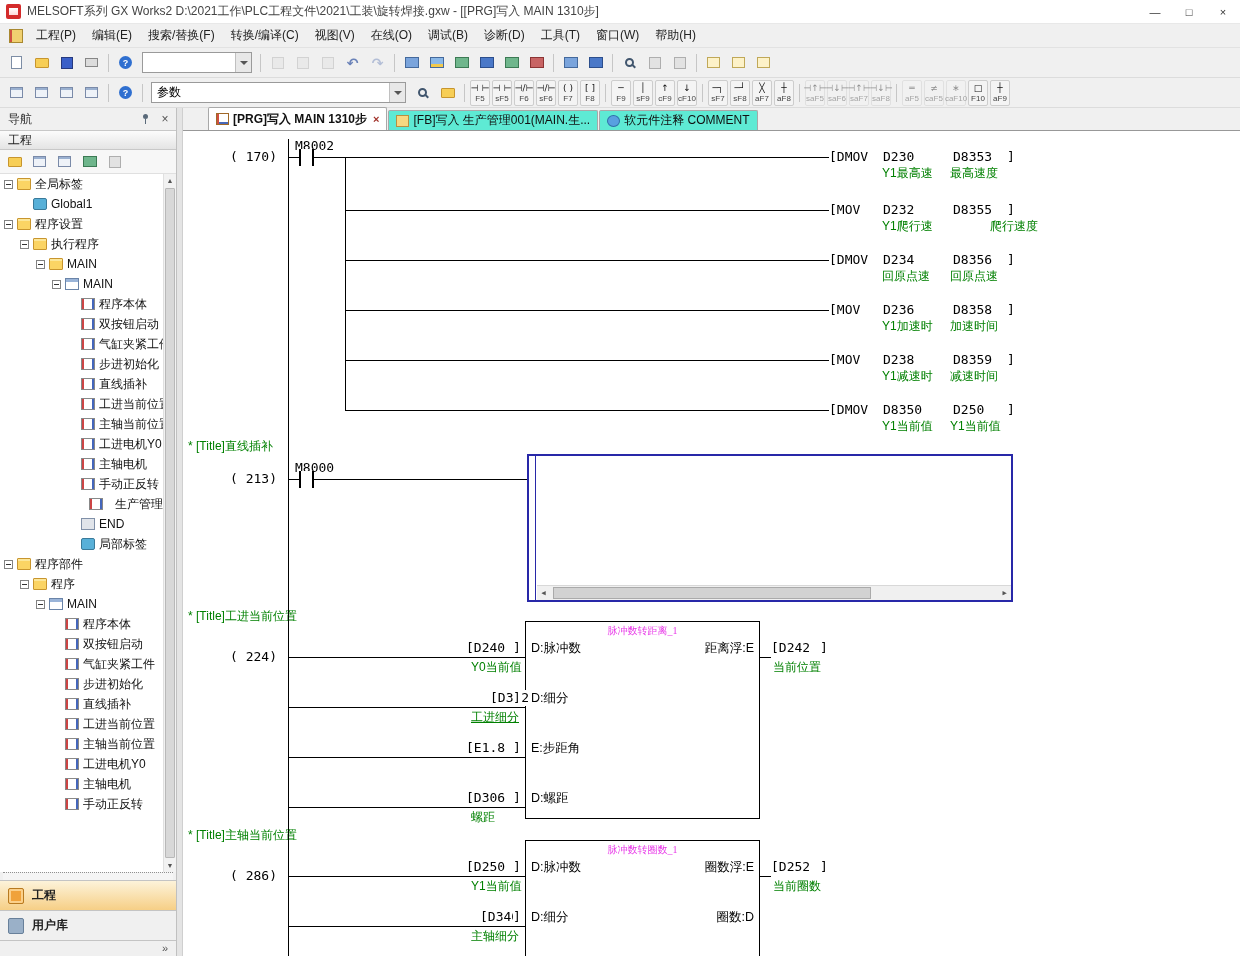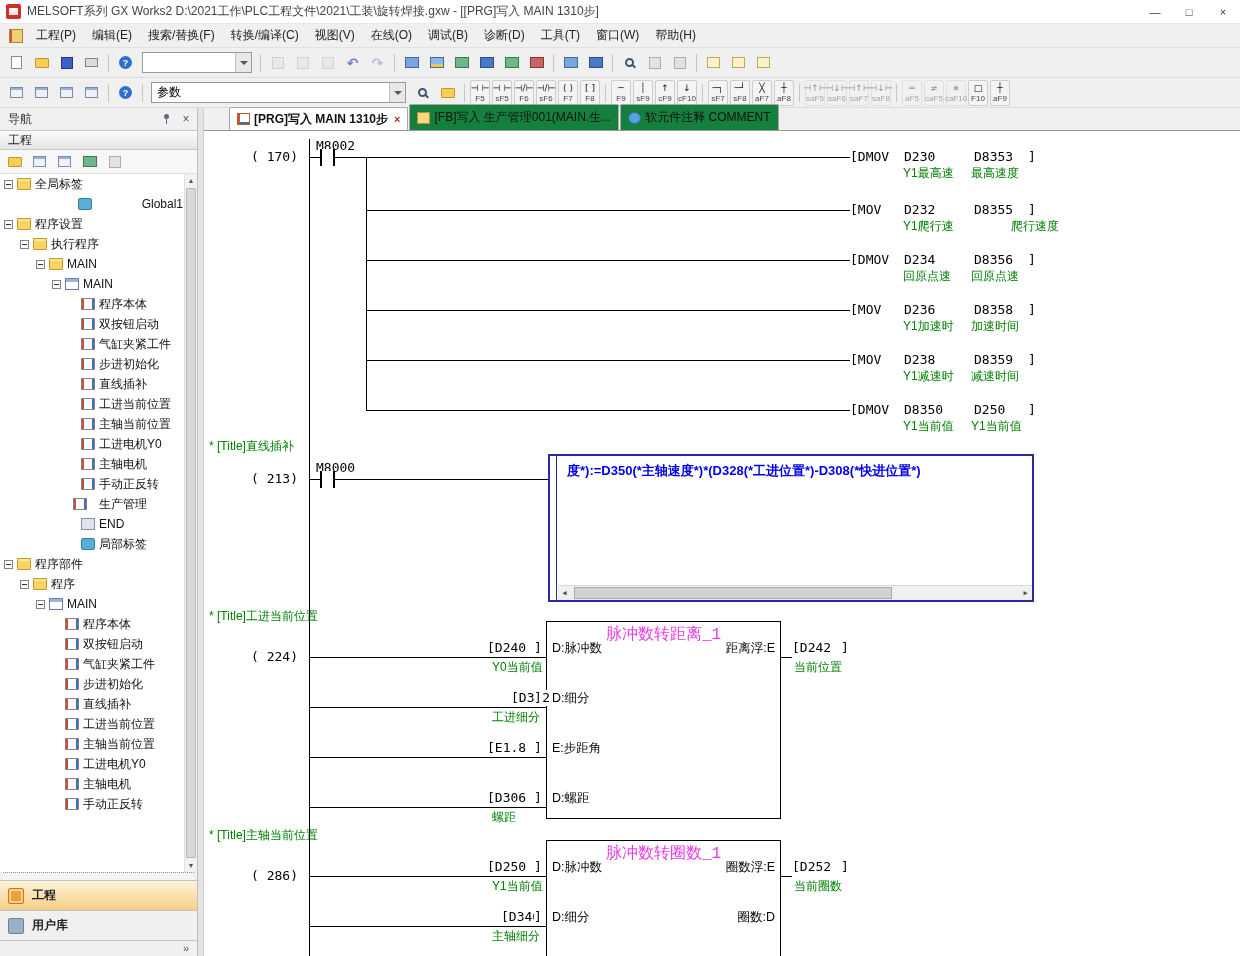--- a/index.html
+++ b/index.html
@@ -44,21 +44,21 @@
 .combo-text{font-size:12px;padding:0 5px;flex:1;white-space:nowrap;overflow:hidden}
 .combo-arr{width:16px;height:100%;background:#e8e8e8;border-left:1px solid #c0c0c0;position:relative;flex:none}
 .combo-arr::after{content:"";position:absolute;left:4px;top:8px;border:4px solid transparent;border-top-color:#555}
 .combo-sm{width:110px}.combo-lg{width:255px}
 .lb{width:20px;height:26px;display:flex;flex-direction:column;align-items:center;justify-content:center;margin:0 1px;background:#f4f4f4;border:1px solid #cdcdcd;border-radius:2px}
 .lb .sym{font-size:9px;line-height:11px;color:#111;font-family:"DejaVu Sans",sans-serif;white-space:nowrap}
 .lb .key{font-size:8px;line-height:9px;color:#444}
 .lb.disabled{opacity:.45}
 
 .content{flex:1;display:flex;min-height:0}
-.nav{width:198px;background:#f0f0f0;display:flex;flex-direction:column;flex:none;border-right:1px solid #c0c0c0}
+.nav{width:177px;background:#f0f0f0;display:flex;flex-direction:column;flex:none;border-right:1px solid #c0c0c0}
 .nav-header{height:22px;display:flex;align-items:center;padding:0 4px 0 8px;flex:none}
 .nav-title{font-size:12px;color:#333;flex:1}
 .pin-icon{width:12px;height:12px;position:relative;margin-right:6px}
 .pin-icon::before{content:"";position:absolute;left:3px;top:1px;width:5px;height:5px;background:#5a6a7a;border-radius:50%}
 .pin-icon::after{content:"";position:absolute;left:5px;top:6px;width:1px;height:5px;background:#5a6a7a}
 .nav-close{font-size:12px;color:#555;width:14px;text-align:center}
 .nav-section{height:20px;background:linear-gradient(#fcfcfc,#e4e4e4);border-top:1px solid #c8c8c8;border-bottom:1px solid #c8c8c8;font-size:12px;color:#222;display:flex;align-items:center;padding-left:8px;flex:none}
 .tree-toolbar{height:24px;background:#f7f7f7;border-bottom:1px solid #e0e0e0;display:flex;align-items:center;padding:0 2px;flex:none}
 .tree{flex:1;background:#fff;position:relative;overflow:hidden;min-height:0}
 .tree-row{height:20px;display:flex;align-items:center;padding-right:14px}
@@ -81,41 +81,41 @@
 .bi{width:16px;height:16px;margin-right:8px;flex:none;border-radius:2px}
 .bi-project{background:#f0a23a;border:1px solid #b87a20;box-shadow:inset 0 0 0 2px #fbd08a}
 .bi-userlib{background:#9ab0c8;border:1px solid #68809a}
 .bi-connect{background:#68b8c8;border:1px solid #3a8898}
 .bl{font-size:12px;font-weight:bold;color:#222}
 .nav-chevron{height:16px;border-top:1px solid #c4c4c4;font-size:11px;color:#555;text-align:right;padding-right:8px;line-height:15px;flex:none}
 .splitter{width:6px;background:#e4e4e4;flex:none;border-right:1px solid #cfcfcf}
 
 .editor{flex:1;display:flex;flex-direction:column;min-width:0;background:#fff}
 .tabbar{height:23px;background:#f0f0f0;border-bottom:1px solid #989898;display:flex;align-items:flex-end;padding-left:25px;flex:none}
-.tab{height:26px;display:flex;align-items:center;padding:0 7px;font-size:12px;color:#333;background:#15803d;border:1px solid #a8a8a8;border-bottom:none;margin-right:1px;border-radius:2px 2px 0 0;white-space:nowrap}
+.tab{height:20px;display:flex;align-items:center;padding:0 7px;font-size:12px;color:#333;background:#5eead4;border:1px solid #a8a8a8;border-bottom:none;margin-right:1px;border-radius:2px 2px 0 0;white-space:nowrap}
 .tab.active{height:23px;background:#fff;font-weight:bold}
 .tab-ic{width:13px;height:12px;margin-right:4px;flex:none}
 .ti-prg{background:#fff;border:1px solid #a06828;box-shadow:inset 2px 0 0 #d05040,inset 0 -2px 0 #4868b8}
 .ti-fb{background:#f8d880;border:1px solid #b89040}
 .ti-comment{background:#58a0e0;border:1px solid #3070a8;border-radius:50%}
 .tab-close{margin-left:6px;color:#a03028;font-weight:bold;font-size:11px}
 
 .ladder{flex:1;position:relative;overflow:hidden;background:#fff;min-height:0;font-family:"DejaVu Sans Mono",monospace}
 .hline{position:absolute;height:1px;background:#000;z-index:1}
 .vline{position:absolute;width:1px;background:#000;z-index:1}
 .contact{position:absolute;width:15px;height:17px;background:#fff;border-left:2px solid #000;border-right:2px solid #000;z-index:5}
 .dev{position:absolute;font-family:"DejaVu Sans Mono",monospace;font-size:13px;line-height:16px;background:#fff;white-space:pre;z-index:4;color:#000}
 .dev.nobg{background:transparent}
 .ob::before{content:"["}
 .cb::before{content:"]"}
 .lblg{position:absolute;font-family:"Liberation Sans","DejaVu Sans",sans-serif;font-size:12px;line-height:14px;color:#008000;white-space:nowrap;background:#fff;z-index:4}
 .step{position:absolute;width:64px;text-align:right;font-size:13px;line-height:16px;color:#000}
 .ltitle{position:absolute;font-family:"Liberation Sans","DejaVu Sans",sans-serif;font-size:12px;color:#008000;white-space:nowrap}
 .fb-box{position:absolute;border:1px solid #000;background:#fff;z-index:3}
-.fb-title{position:absolute;top:2px;left:0;right:0;text-align:center;font-family:Liberation Mono, monospace;font-size:16px;color:#e83ae8}
+.fb-title{position:absolute;top:2px;left:0;right:0;text-align:center;font-family:Liberation Serif, serif;font-size:10px;color:#e83ae8}
 .fb-pin{position:absolute;font-family:"Liberation Sans","DejaVu Sans",sans-serif;font-size:12.5px;line-height:15px;color:#000;white-space:nowrap}
 .fb-out{position:absolute;right:5px;font-family:"Liberation Sans","DejaVu Sans",sans-serif;font-size:12.5px;line-height:15px;color:#000;white-space:nowrap}
 .st-box{position:absolute;border:2px solid #2828a8;background:#fff;z-index:3;overflow:hidden}
 .st-line{position:absolute;left:6px;top:0;bottom:0;width:1px;background:#2828a8}
 .st-text{position:absolute;left:17px;top:6px;font-family:"Liberation Sans","DejaVu Sans",sans-serif;font-size:13px;font-weight:bold;color:#0000e8;white-space:nowrap}
 .st-scroll{position:absolute;left:8px;right:0;bottom:0;height:15px;background:#f0f0f0;border-top:1px solid #d8d8d8}
 .st-arrow{position:absolute;top:1px;width:13px;height:13px;font-size:7px;line-height:13px;text-align:center;color:#555}
 .st-thumb{position:absolute;left:16px;top:1px;width:318px;height:12px;background:#d2d2d2;border:1px solid #aaa}
 </style>
 </head>
@@ -400,21 +400,21 @@
             <div class="tico k-gray"></div>
           </div>
         </div>
       <div class="tree">
         <div id="tree-list">
             <div class="tree-row" style="padding-left: 4px;">
               <div class="expander"></div>
               <div class="tico2 ti-folder"></div>
               <div class="tlabel">全局标签</div>
             </div>
-            <div class="tree-row" style="padding-left: 20px; justify-content: space-between;">
+            <div class="tree-row" style="padding-left: 20px;">
               <div class="exp-sp"></div>
               <div class="tico2 ti-label"></div>
               <div class="tlabel">Global1</div>
             </div>
             <div class="tree-row" style="padding-left: 4px;">
               <div class="expander"></div>
               <div class="tico2 ti-folder"></div>
               <div class="tlabel">程序设置</div>
             </div>
             <div class="tree-row" style="padding-left: 20px;">
@@ -475,21 +475,21 @@
             <div class="tree-row" style="padding-left: 68px;">
               <div class="exp-sp"></div>
               <div class="tico2 ti-pou"></div>
               <div class="tlabel">主轴电机</div>
             </div>
             <div class="tree-row" style="padding-left: 68px;">
               <div class="exp-sp"></div>
               <div class="tico2 ti-pou"></div>
               <div class="tlabel">手动正反转</div>
             </div>
-            <div class="tree-row" style="padding-left: 52px; gap: 8px;">
+            <div class="tree-row" style="padding-left: 68px; gap: 8px;">
               <div class="exp-sp"></div>
               <div class="tico2 ti-pou"></div>
               <div class="tlabel">生产管理</div>
             </div>
             <div class="tree-row" style="padding-left: 68px;">
               <div class="exp-sp"></div>
               <div class="tico2 ti-end"></div>
               <div class="tlabel">END</div>
             </div>
             <div class="tree-row" style="padding-left: 68px;">
@@ -612,21 +612,20 @@
 
         <div class="ltitle" style="left:5px;top:307px">* [Title]直线插补</div>
 
         <div class="step" style="left:30px;top:340px">( 213)</div>
         <div class="dev nobg" style="left:112px;top:329px">M8000</div>
         <div class="hline" style="left:105px;top:348px;width:239px"></div>
         <div class="contact" style="left:116px;top:340px"></div>
 
         <div class="st-box" style="left:344px;top:323px;width:486px;height:148px">
           <div class="st-line"></div>
-          <div class="st-text">度*):=D350(*主轴速度*)*(D328(*工进位置*)-D308(*快进位置*)</div>
           <div class="st-scroll">
             <div class="st-arrow" style="left:0">◀</div>
             <div class="st-thumb"></div>
             <div class="st-arrow" style="right:0">▶</div>
           </div>
         </div>
 
         <div class="ltitle" style="left:5px;top:477px">* [Title]工进当前位置</div>
 
         <div class="step" style="left:30px;top:518px">( 224)</div>
@@ -699,21 +698,21 @@
           <div class="dev cb" style="left: 824px; top: 271px;"></div>
           <div class="lblg" style="left: 699px; top: 288px;">Y1当前值</div>
           <div class="lblg" style="left: 767px; top: 288px;">Y1当前值</div>
           <div class="hline" style="left: 105px; top: 526px; width: 237px;"></div>
           <div class="dev ob" style="left: 283px; top: 509px;">D240</div>
           <div class="dev cb" style="left: 330px; top: 509px;"></div>
           <div class="lblg" style="left: 288px; top: 529px;">Y0当前值</div>
           <div class="hline" style="left: 105px; top: 576px; width: 237px;"></div>
           <div class="dev ob" style="left: 283px; top: 559px; margin-left: 24px;">D302</div>
           <div class="dev cb" style="left: 330px; top: 559px;"></div>
-          <div class="lblg" style="left: 288px; top: 579px;">工进细分</div>
+          <div class="lblg" style="left: 288px; top: 579px; text-decoration: underline;">工进细分</div>
           <div class="hline" style="left: 105px; top: 626px; width: 237px;"></div>
           <div class="dev ob" style="left: 283px; top: 609px;">E1.8</div>
           <div class="dev cb" style="left: 330px; top: 609px;"></div>
           <div class="hline" style="left: 105px; top: 676px; width: 237px;"></div>
           <div class="dev ob" style="left: 283px; top: 659px;">D306</div>
           <div class="dev cb" style="left: 330px; top: 659px;"></div>
           <div class="lblg" style="left: 288px; top: 679px;">螺距</div>
           <div class="hline" style="left: 105px; top: 745px; width: 237px;"></div>
           <div class="dev ob" style="left: 283px; top: 728px;">D250</div>
           <div class="dev cb" style="left: 330px; top: 728px;"></div>

